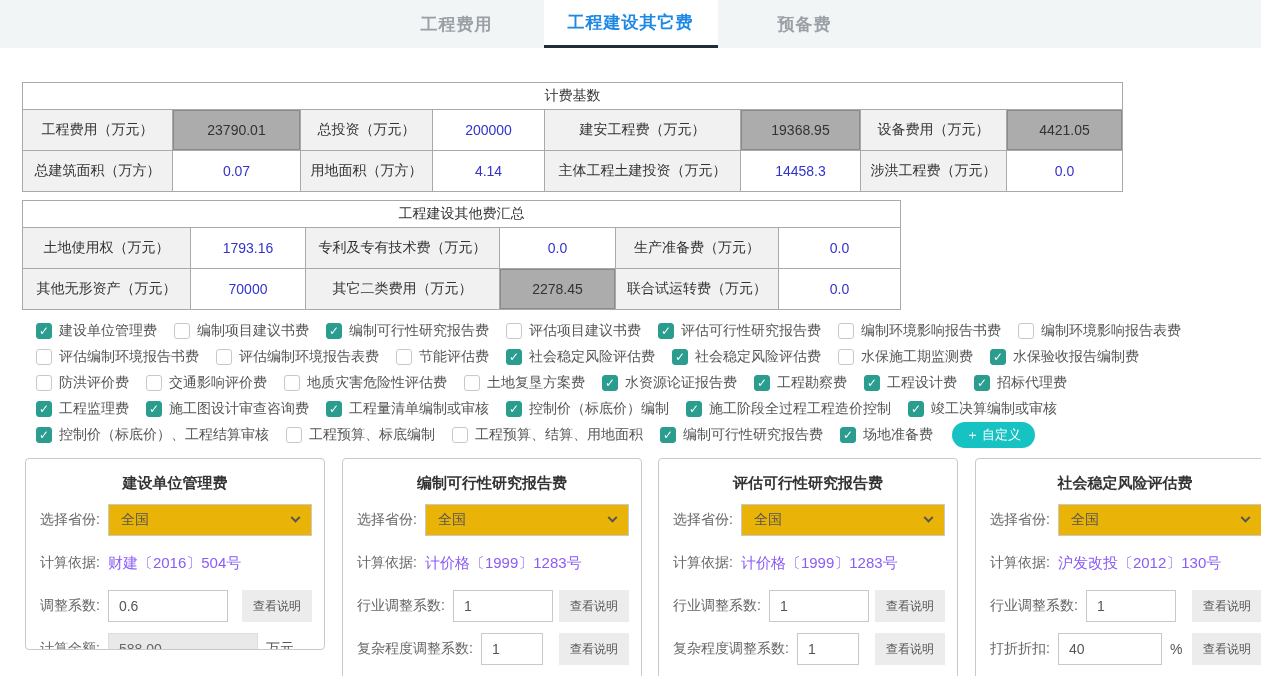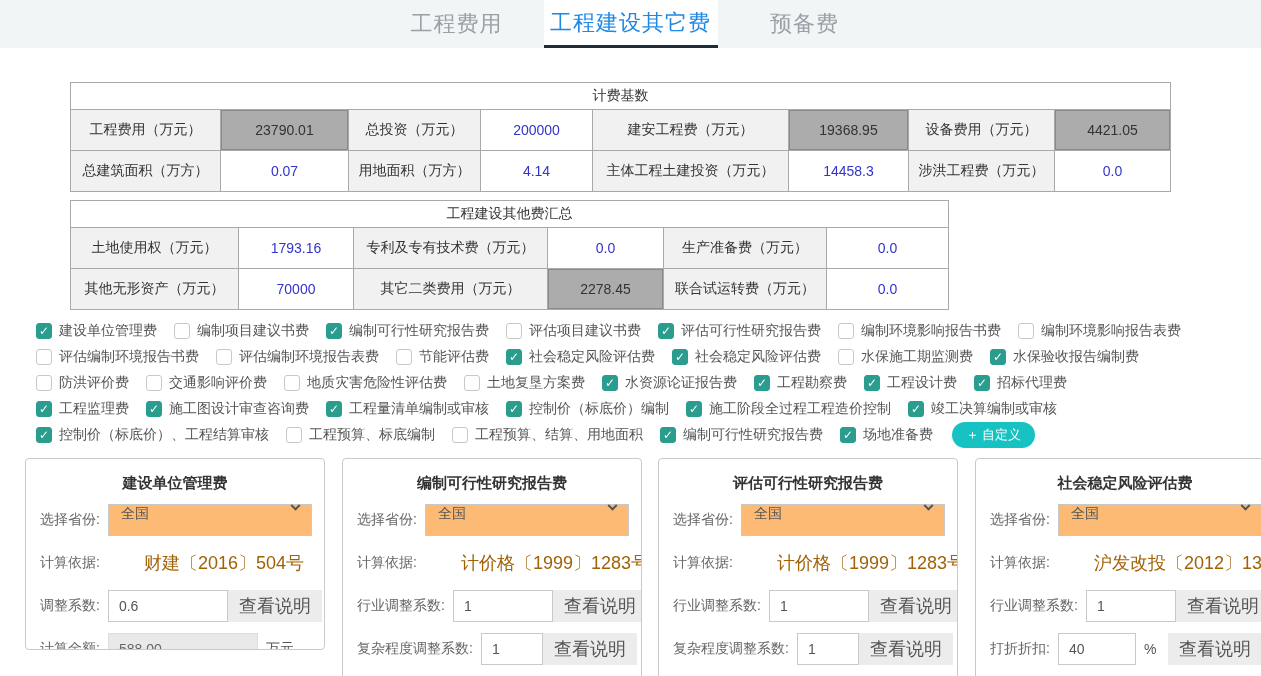--- a/index.html
+++ b/index.html
@@ -3,25 +3,25 @@
 <meta charset="utf-8">
 <style>
   * { box-sizing: border-box; margin: 0; padding: 0; }
   body { font-family: "Liberation Sans", "DejaVu Sans", sans-serif; background: #fff; }
   .page { position: relative; width: 1261px; height: 676px; overflow: hidden; background: #fff; }
 
   
   .tabbar { position: absolute; top: 0; left: 0; width: 1261px; height: 48px;
             background: #f2f5f6; display: flex; justify-content: center; }
   .tab { width: 174px; display: flex; align-items: center; justify-content: center;
-         font-size: 22px; color: #9aa0a6; cursor: pointer; letter-spacing: 1px; }
+         font-size: 17px; color: #9aa0a6; cursor: pointer; letter-spacing: 1px; font-weight: bold; }
   .tab.active { background: #fff; color: #1e88e5; border-bottom: 3px solid #1d2e3a; }
 
   
-  table { border-collapse: collapse; table-layout: fixed; background: #fff; margin-left: 48px; }
+  table { border-collapse: collapse; table-layout: fixed; background: #fff; }
   .dtable { position: absolute; border: 1px solid #3a3a3a; }
   .dtable td { border: 1px solid #a9a9a9; font-size: 14px; text-align: center; color: #333; }
   .dtable .ttl { height: 27px; font-size: 14px; background: #fff; }
   .dtable .lab { background: #f1f1f1; height: 41px; }
   .dtable .val { color: #3333cc; background: #fff; }
   .dtable .val.ro { background: #acacac; color: #333;
                     box-shadow: inset 0 0 0 1px #8a8a8a; }
   #base-table  { top: 82px;  left: 22px; width: 1100px; }
   #summary-table { top: 200px; left: 22px; width: 878px; }
 
@@ -42,29 +42,29 @@
   .panel { position: absolute; top: 458px; width: 300px; background: #fff;
            border: 1px solid #c9c9c9; border-radius: 4px; overflow: hidden; }
   #panel-0 { left: 25px; height: 192px; }
   #panel-1 { left: 342px; height: 240px; }
   #panel-2 { left: 658px; height: 240px; }
   #panel-3 { left: 975px; height: 240px; }
   .panel h3 { text-align: center; font-size: 15px; color: #333; font-weight: bold; margin: 15px 0 11px; }
   .prow { display: flex; align-items: center; margin: 0 12px 11px 14px; font-size: 14px; color: #666;
           min-height: 32px; }
   .prow .plab { margin-right: 8px; white-space: nowrap; }
-  .sel { flex: 1; height: 32px; border: 1px solid #c9c9c9; display: flex; align-items: flex-start;
-         padding: 0 12px; color: #555; cursor: pointer; background: #fdba74; }
+  .sel { flex: 1; height: 32px; border: 1px solid #c9c9c9; display: flex; align-items: center;
+         padding: 0 12px; color: #555; cursor: pointer; background: #eab308; }
   .chev { width: 7px; height: 7px; border-right: 2px solid #555; border-bottom: 2px solid #555;
           transform: rotate(45deg) translate(-2px,-2px); margin-left: auto; }
-  .plink { color: #a16207; font-size: 18px; cursor: pointer; white-space: nowrap; margin-left: 36px; }
+  .plink { color: #8b5cf6; font-size: 15px; cursor: pointer; white-space: nowrap; }
   .num { height: 32px; border: 1px solid #c9c9c9; padding: 0 10px; font-size: 14px; color: #555;
          font-family: "Liberation Sans", "DejaVu Sans", sans-serif; }
   .num.ro { background: #e9e9e9; border-color: #ddd; color: #666; }
-  .viewbtn { height: 32px; background: #ececec; border: none; padding: 0 11px; font-size: 18px;
+  .viewbtn { height: 32px; background: #ececec; border: none; padding: 0 11px; font-size: 12px;
              color: #555; cursor: pointer; margin-left: auto; white-space: nowrap;
              font-family: "Liberation Sans", "DejaVu Sans", sans-serif; }
   .unit { margin-left: 8px; color: #555; white-space: nowrap; }
   .pct { margin-left: 8px; margin-right: 4px; color: #555; }
 </style>
 </head>
 <body>
 
 <div class="page">
 
@@ -383,20 +383,20 @@
       <span class="plab">计算依据:</span>
       <a class="plink">沪发改投〔2012〕130号</a>
     </div>
     <div class="prow">
       <span class="plab">行业调整系数:</span>
       <input class="num" style="width: 90px;" value="1">
       <button class="viewbtn">查看说明</button>
     </div>
     <div class="prow">
       <span class="plab">打折折扣:</span>
-      <input class="num" style="width: 78px;" value="40">
+      <input class="num" style="width: 104px;" value="40">
       <span class="pct">%</span>
       <button class="viewbtn">查看说明</button>
     </div>
 
   </div>
 
 </div>
 
 </body></html>

